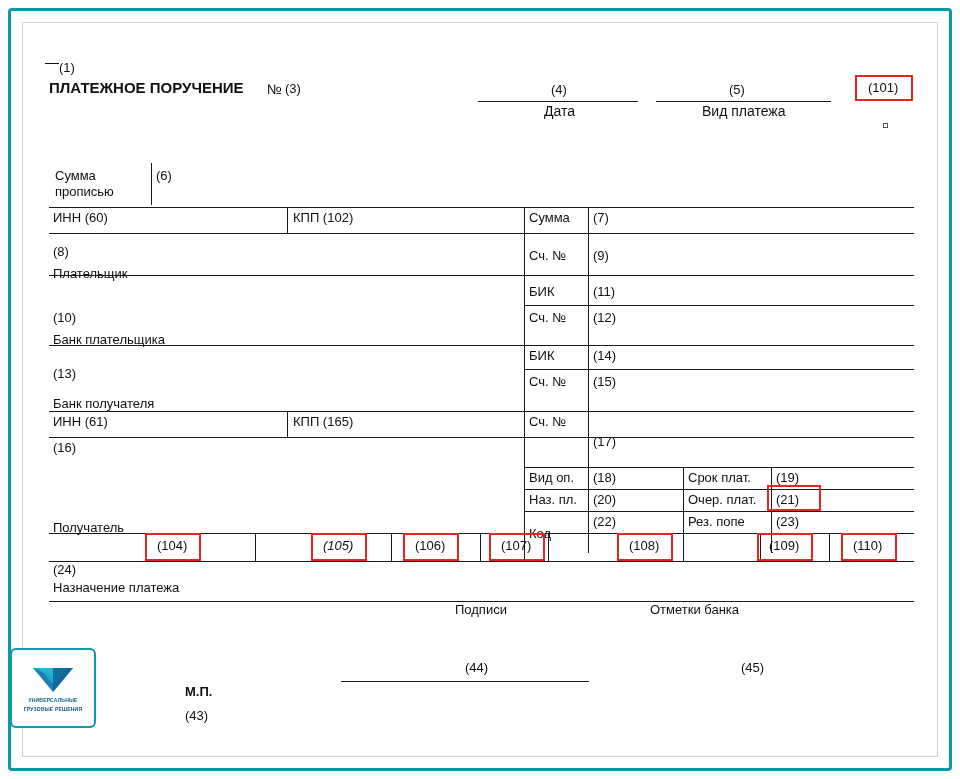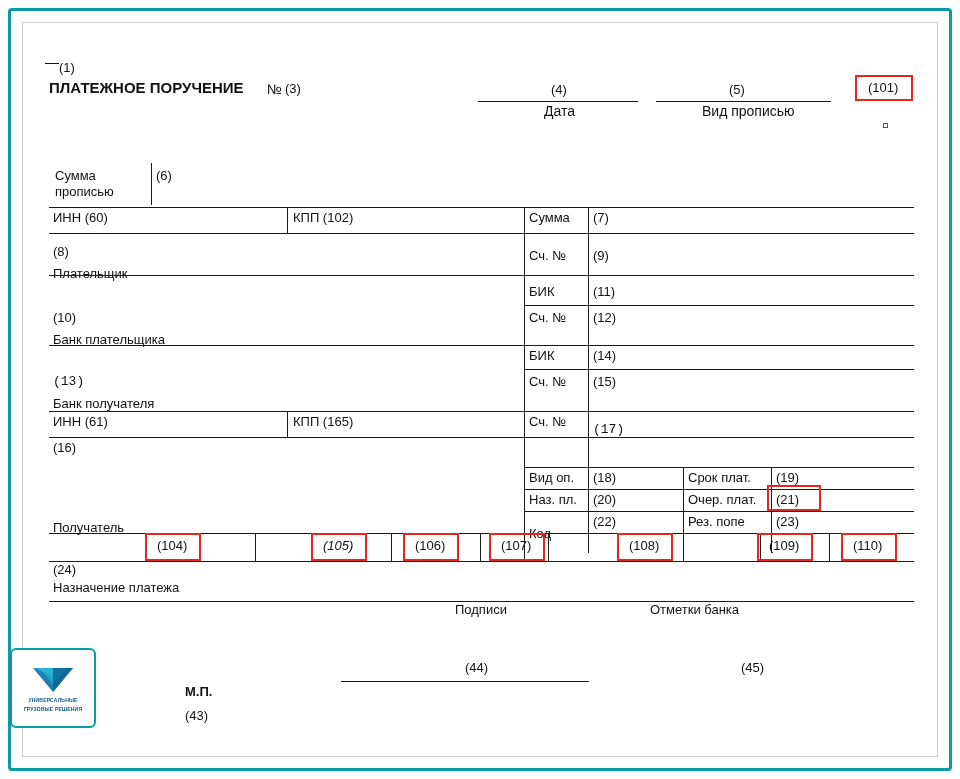--- a/index.html
+++ b/index.html
@@ -135,21 +135,21 @@
       <div class="t b" style="left:26px; top:58px; font-size:15px;">ПЛАТЕЖНОЕ ПОРУЧЕНИЕ</div>
       <div class="t" style="left:244px; top:59px; font-size:14px;">№</div>
       <div class="t" style="left:262px; top:59px;">(3)</div>
 
       <div class="t" style="left:528px; top:60px;">(4)</div>
       <div class="hl" style="left:455px; top:78px; width:160px;"></div>
       <div class="t sm" style="left:521px; top:81px;">Дата</div>
 
       <div class="t" style="left:706px; top:60px;">(5)</div>
       <div class="hl" style="left:633px; top:78px; width:175px;"></div>
-      <div class="t sm" style="left:679px; top:81px;">Вид прописью</div>
+      <div class="t sm" style="left:679px; top:81px;">Вид платежа</div>
 
       <div class="redbox" style="left:832px; top:52px; width:58px; height:26px;"></div>
       <div class="t" style="left:845px; top:58px;">(101)</div>
 
       <div class="tiny-square" style="left:860px; top:100px;"></div>
 
       <div class="t" style="left:32px; top:146px;">Сумма</div>
       <div class="t" style="left:32px; top:162px;">прописью</div>
       <div class="vl" style="left:128px; top:140px; height:42px;"></div>
       <div class="t" style="left:133px; top:146px;">(6)</div>
@@ -184,29 +184,29 @@
       <div class="t" style="left:30px; top:310px;">Банк плательщика</div>
       <div class="hl" style="left:26px; top:322px; width:865px;"></div>
 
       <div class="t" style="left:506px; top:326px;">БИК</div>
       <div class="t" style="left:570px; top:326px;">(14)</div>
       <div class="hl" style="left:501px; top:346px; width:390px;"></div>
 
       <div class="t" style="left:506px; top:352px;">Сч. №</div>
       <div class="t" style="left:570px; top:352px;">(15)</div>
 
-      <div class="t" style="left:30px; top:352px;font-family:Liberation Mono, monospace;">(13)</div>
+      <div class="t" style="left:30px; top:344px;">(13)</div>
       <div class="t" style="left:30px; top:374px;">Банк получателя</div>
       <div class="hl" style="left:26px; top:388px; width:865px;"></div>
 
       <div class="t" style="left:30px; top:392px;">ИНН (61)</div>
       <div class="t" style="left:270px; top:392px;">КПП (165)</div>
       <div class="vl" style="left:264px; top:388px; height:26px;"></div>
       <div class="t" style="left:506px; top:392px;">Сч. №</div>
-      <div class="t" style="left:570px; top:400px;font-family:Liberation Mono, monospace;">(17)</div>
+      <div class="t" style="left:570px; top:412px;">(17)</div>
       <div class="hl" style="left:26px; top:414px; width:865px;"></div>
 
       <div class="t" style="left:30px; top:418px;">(16)</div>
 
       <div class="t" style="left:30px; top:498px;">Получатель</div>
 
       <div class="hl" style="left:501px; top:444px; width:390px;"></div>
       <div class="t" style="left:506px; top:448px;">Вид оп.</div>
       <div class="t" style="left:570px; top:448px;">(18)</div>
       <div class="vl" style="left:660px; top:444px; height:86px;"></div>

